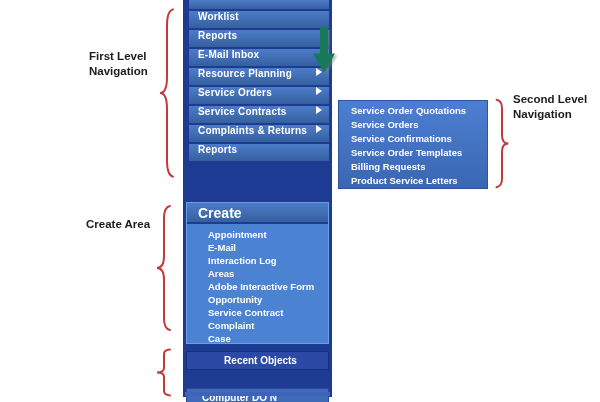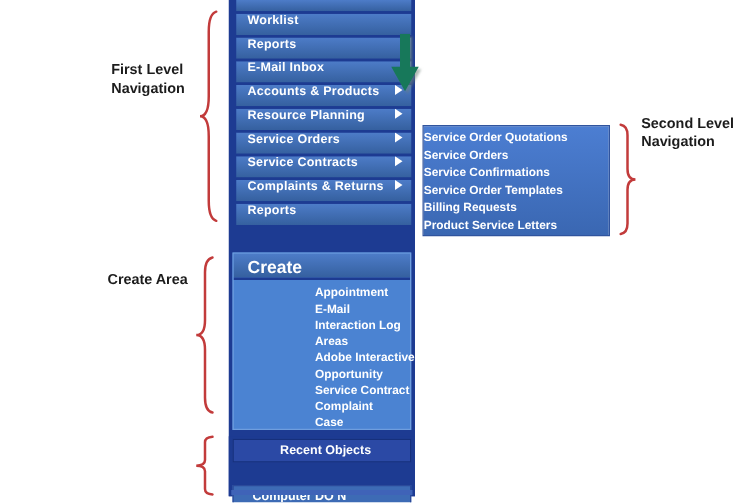--- a/index.html
+++ b/index.html
@@ -31,33 +31,33 @@
     margin-right:7px;flex:none;
   }
   
   .nav2{
     position:absolute;left:338px;top:100px;width:150px;height:89px;
     background:linear-gradient(to bottom,var(--submenu-top),var(--submenu-bottom));
     border:1px solid #30549e;box-sizing:border-box;padding-top:2px;
   }
   .nav2-item{
     height:14px;display:flex;align-items:center;color:var(--text-white);
-    font-size:9.5px;font-weight:bold;padding-left:0;white-space:nowrap;cursor:pointer;
+    font-size:9.5px;font-weight:bold;padding-left:12px;white-space:nowrap;cursor:pointer;
   }
   
   .create-panel{
     position:absolute;left:3px;top:202px;width:143px;height:142px;
     box-sizing:border-box;background:var(--create-body);border:1px solid #6f9ede;
   }
   .create-header{
     height:19px;background:linear-gradient(to bottom,var(--item-blue-top),var(--item-blue-bottom));
     border-bottom:2px solid var(--navy);display:flex;align-items:center;
     color:var(--text-white);font-size:14px;font-weight:bold;padding-left:11px;
   }
-  .create-body{padding-top:4px;margin-left:44px;}
+  .create-body{padding-top:4px;}
   .create-item{
     height:13px;display:flex;align-items:center;color:var(--text-white);
     font-size:9.5px;font-weight:bold;padding-left:21px;white-space:nowrap;cursor:pointer;
   }
   
   .recent-panel{position:absolute;left:0;top:349px;width:149px;height:48px;background:var(--navy);}
   .recent-header{
     margin:2px 3px 0 3px;height:17px;background:var(--recent-header-bg);
     border:1px solid #16307c;display:flex;align-items:center;
     color:var(--text-white);font-size:10px;font-weight:bold;padding-left:6px;justify-content:center;
@@ -102,24 +102,20 @@
         <div class="nav1-item">
           <span class="nav1-label">Reports</span>
 
         </div>
 
         <div class="nav1-item">
           <span class="nav1-label">E-Mail Inbox</span>
 
         </div>
 
-        <div class="nav1-item">
-          <span class="nav1-label">Accounts &amp; Products</span>
-          <span class="tri"></span>
-        </div>
 
         <div class="nav1-item">
           <span class="nav1-label">Resource Planning</span>
           <span class="tri"></span>
         </div>
 
         <div class="nav1-item">
           <span class="nav1-label">Service Orders</span>
           <span class="tri"></span>
         </div>

